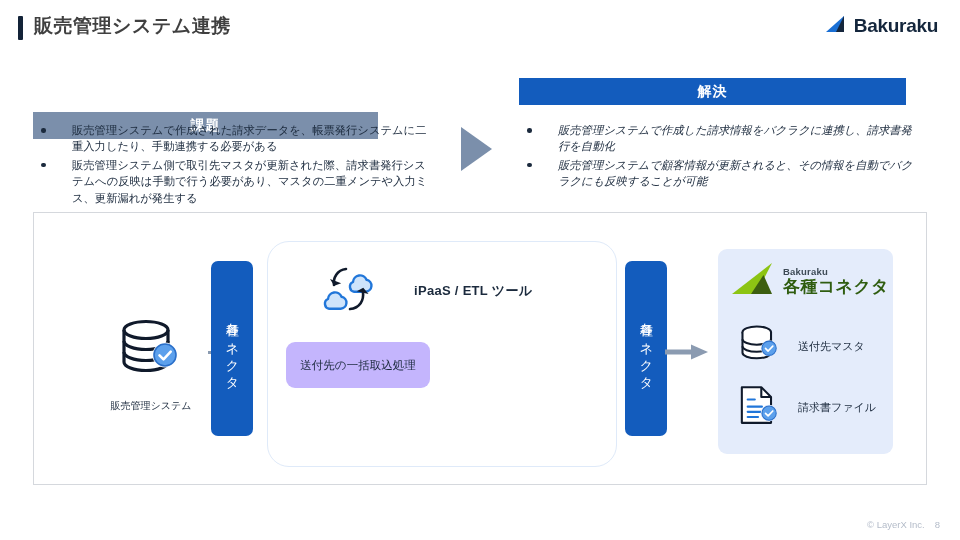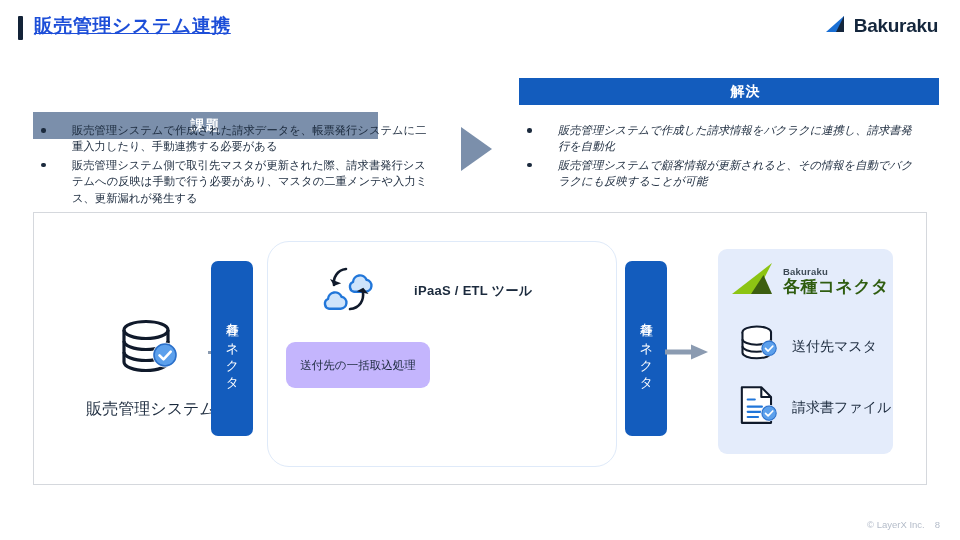--- a/index.html
+++ b/index.html
@@ -28,23 +28,22 @@
     width: 5px; height: 24px;
     background: #132338;
     border-radius: 1px;
   }
   .page-title {
     position: absolute;
     left: 34px; top: 13px;
     font-size: 19px;
     font-weight: bold;
     letter-spacing: 0.5px;
-    color: #1d4ed8;
+    color: #404040;
     white-space: nowrap;
-    text-decoration: underline;
   }
   .brand-logo {
     position: absolute;
     right: 22px; top: 15px;
     display: flex;
     align-items: center;
     gap: 6px;
   }
   .brand-name {
     font-size: 19px;
@@ -65,21 +64,20 @@
     letter-spacing: 1px;
   }
   .banner-issue {
     left: 33px; top: 78px; width: 345px;
     background: #7b8fab;
     margin-top: 34px;
   }
   .banner-solution {
     left: 519px; top: 78px; width: 387px;
     background: #135cbd;
-    padding-left: 33px;
   }
 
   .bullets {
     position: absolute;
     font-size: 11.3px;
     line-height: 1.45;
     color: #1b2a3d;
     margin: 0;
     padding: 0;
     list-style: none;
@@ -121,21 +119,21 @@
 
   
   .src-node {
     position: absolute;
     left: 42px; top: 100px;
     width: 150px;
     text-align: center;
   }
   .src-label {
     margin-top: 8px;
-    font-size: 16px;
+    font-size: 10px;
     color: #1b2a3d;
   }
 
   .line-h {
     position: absolute;
     background: #8b9bb1;
     height: 3px;
   }
   .link-1 { left: 174px; top: 138px; width: 36px; }
   .link-2 { left: 600px; top: 138px; width: 24px; }
@@ -232,22 +230,22 @@
     font-size: 17px;
     font-weight: bold;
     color: #2f5d10;
     letter-spacing: 0.4px;
     margin-top: 2px;
   }
   .bk-item {
     position: absolute;
     display: flex;
     align-items: center;
-    gap: 8px;
-    font-size: 14px;
+    gap: 14px;
+    font-size: 11px;
     color: #1b2a3d;
   }
   .bk-item-1 { left: 18px; top: 72px; }
   .bk-item-2 { left: 18px; top: 133px; align-items: center; }
 
   
   .footer {
     position: absolute;
     right: 20px; bottom: 10px;
     font-size: 9.5px;

